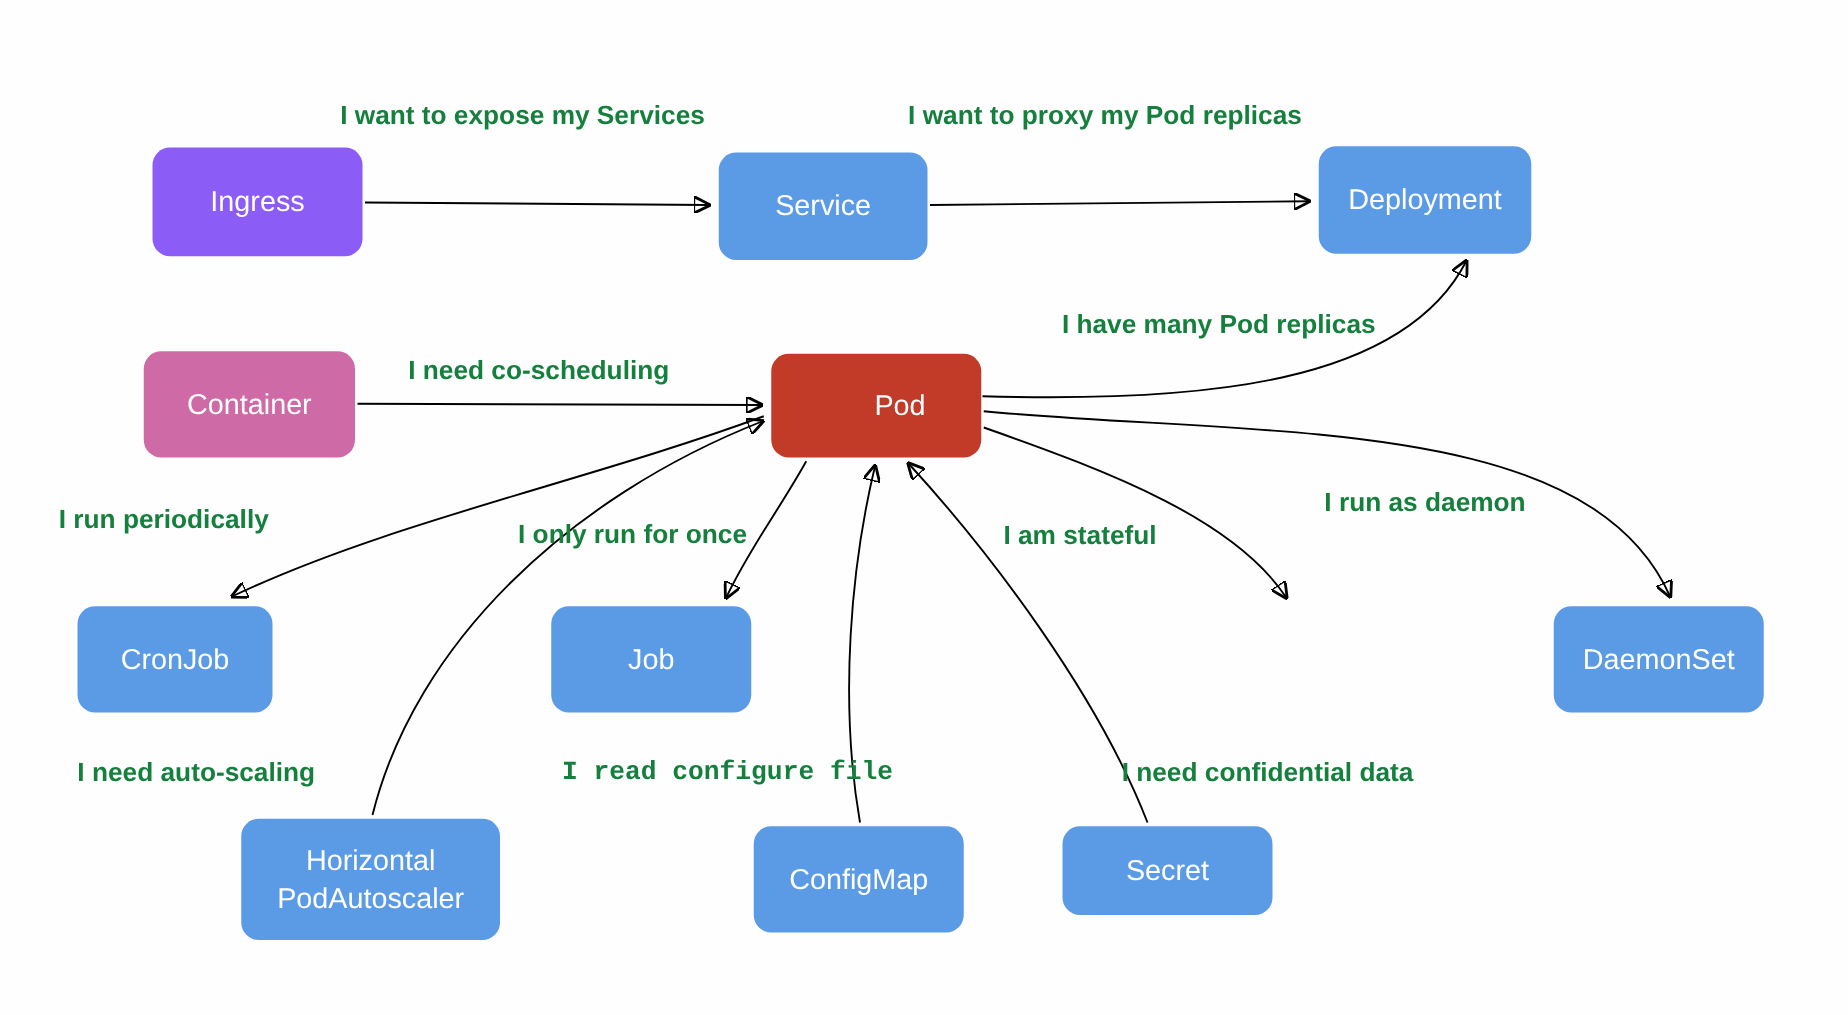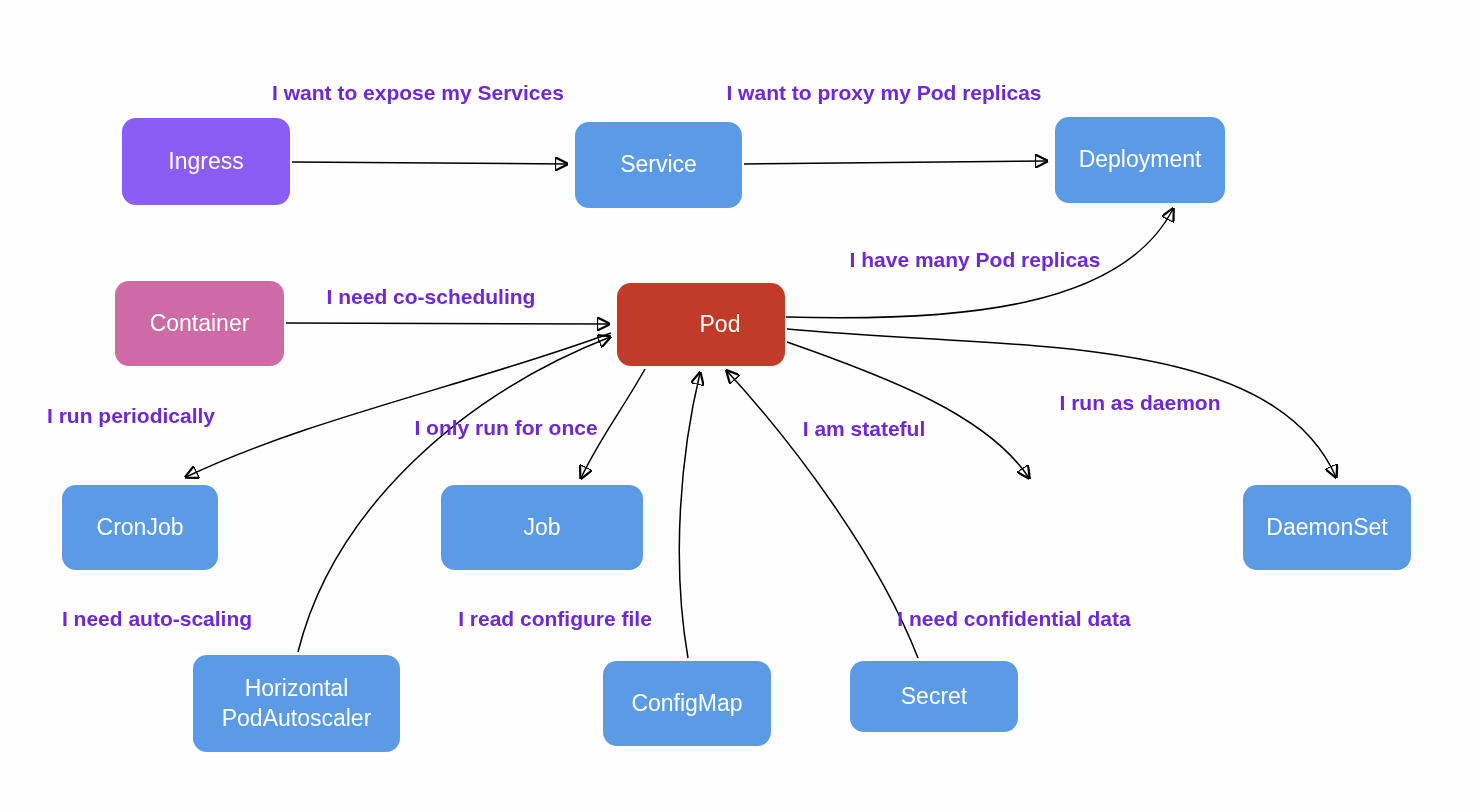--- a/index.html
+++ b/index.html
@@ -35,21 +35,21 @@
     justify-content: center;
     text-align: center;
     font-size: 23px;
     line-height: 1.3;
   }
   .edge-label {
     position: absolute;
     transform: translateX(-50%);
     font-size: 21px;
     font-weight: bold;
-    color: #6d28d9;
+    color: #15803d;
     white-space: nowrap;
   }
 </style>
 </head>
 <body>
 
 <div class="stage">
 
   <svg class="edges" viewBox="0 0 1478 812">
     <defs>
@@ -87,21 +87,21 @@
   </div>
 
   <div class="node" style="left: 617px; top: 283px; width: 168px; height: 83px; background: rgb(194, 59, 40); padding-left: 38px;">
     <span>Pod</span>
   </div>
 
   <div class="node" style="left: 62px; top: 485px; width: 156px; height: 85px; background: rgb(91, 155, 230);">
     <span>CronJob</span>
   </div>
 
-  <div class="node" style="left: 441px; top: 485px; width: 202px; height: 85px; background: rgb(91, 155, 230);">
+  <div class="node" style="left: 441px; top: 485px; width: 160px; height: 85px; background: rgb(91, 155, 230);">
     <span>Job</span>
   </div>
 
 
   <div class="node" style="left: 1243px; top: 485px; width: 168px; height: 85px; background: rgb(91, 155, 230);">
     <span>DaemonSet</span>
   </div>
 
   <div class="node" style="left: 193px; top: 655px; width: 207px; height: 97px; background: rgb(91, 155, 230);">
     <span>Horizontal</span>
@@ -118,16 +118,16 @@
 
   <div class="edge-label" style="left:418px;  top:81px;">I want to expose my Services</div>
   <div class="edge-label" style="left:884px;  top:81px;">I want to proxy my Pod replicas</div>
   <div class="edge-label" style="left:431px;  top:285px;">I need co-scheduling</div>
   <div class="edge-label" style="left:975px;  top:248px;">I have many Pod replicas</div>
   <div class="edge-label" style="left:131px;  top:404px;">I run periodically</div>
   <div class="edge-label" style="left:506px;  top:416px;">I only run for once</div>
   <div class="edge-label" style="left:864px;  top:417px;">I am stateful</div>
   <div class="edge-label" style="left:1140px; top:391px;">I run as daemon</div>
   <div class="edge-label" style="left:157px;  top:607px;">I need auto-scaling</div>
-  <div class="edge-label" style="left:555px;  top:607px;">I read configure file</div>
+  <div class="edge-label" style="left:582px;  top:607px;font-family:Liberation Mono, monospace;">I read configure file</div>
   <div class="edge-label" style="left:1014px; top:607px;">I need confidential data</div>
 
 </div>
 
 </body></html>

